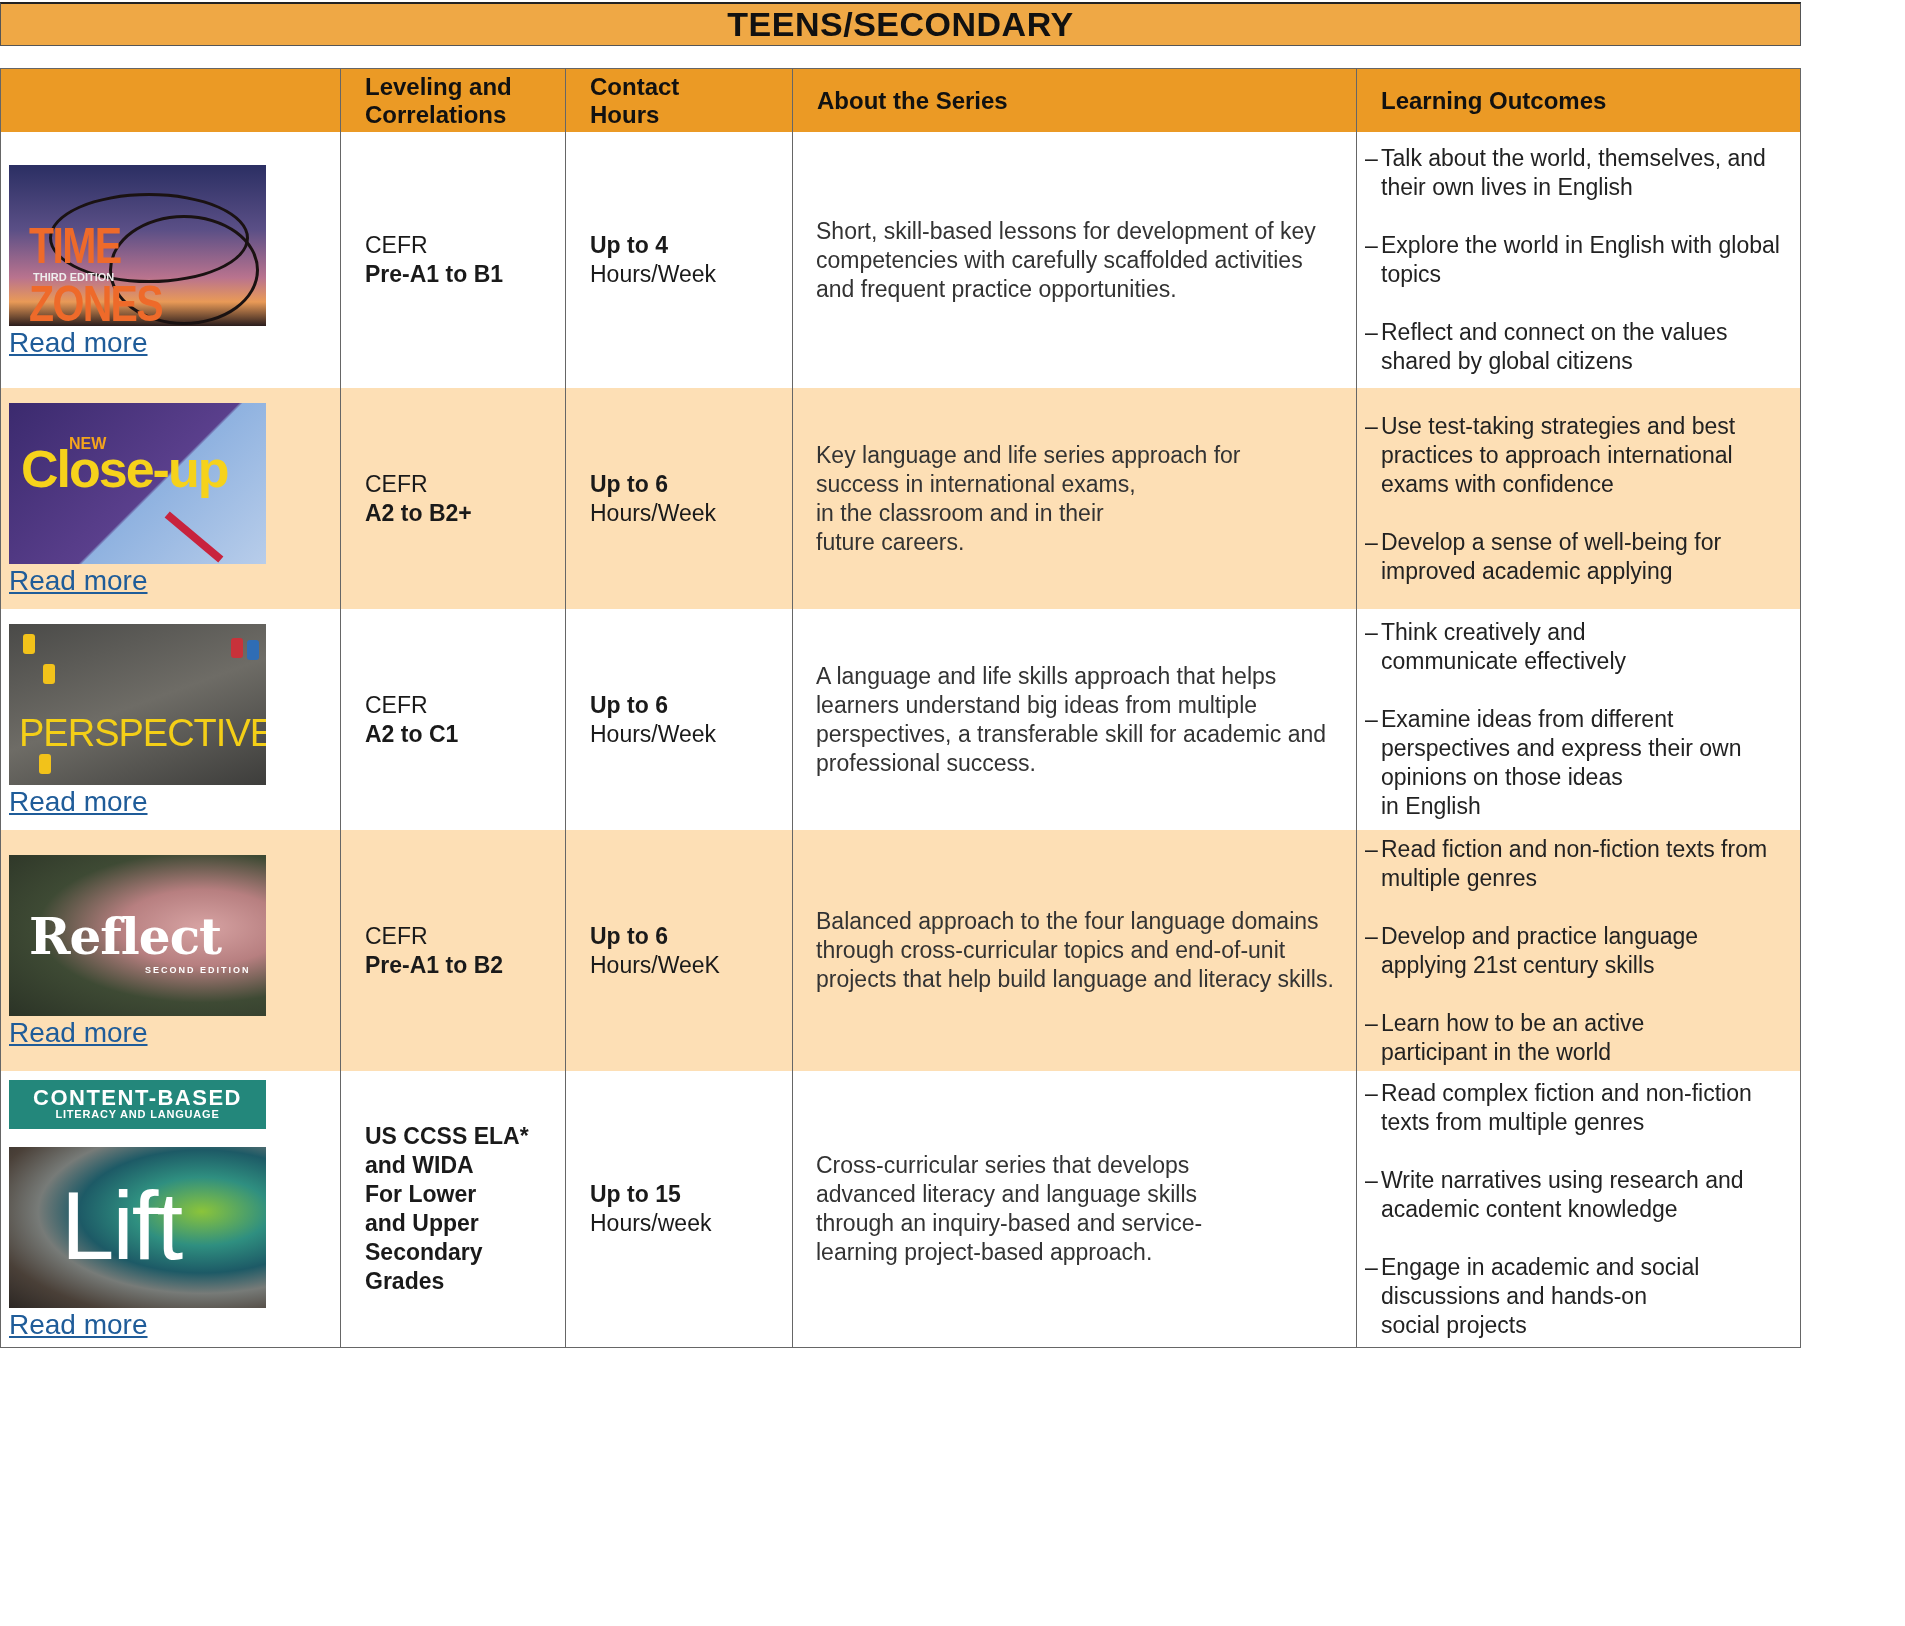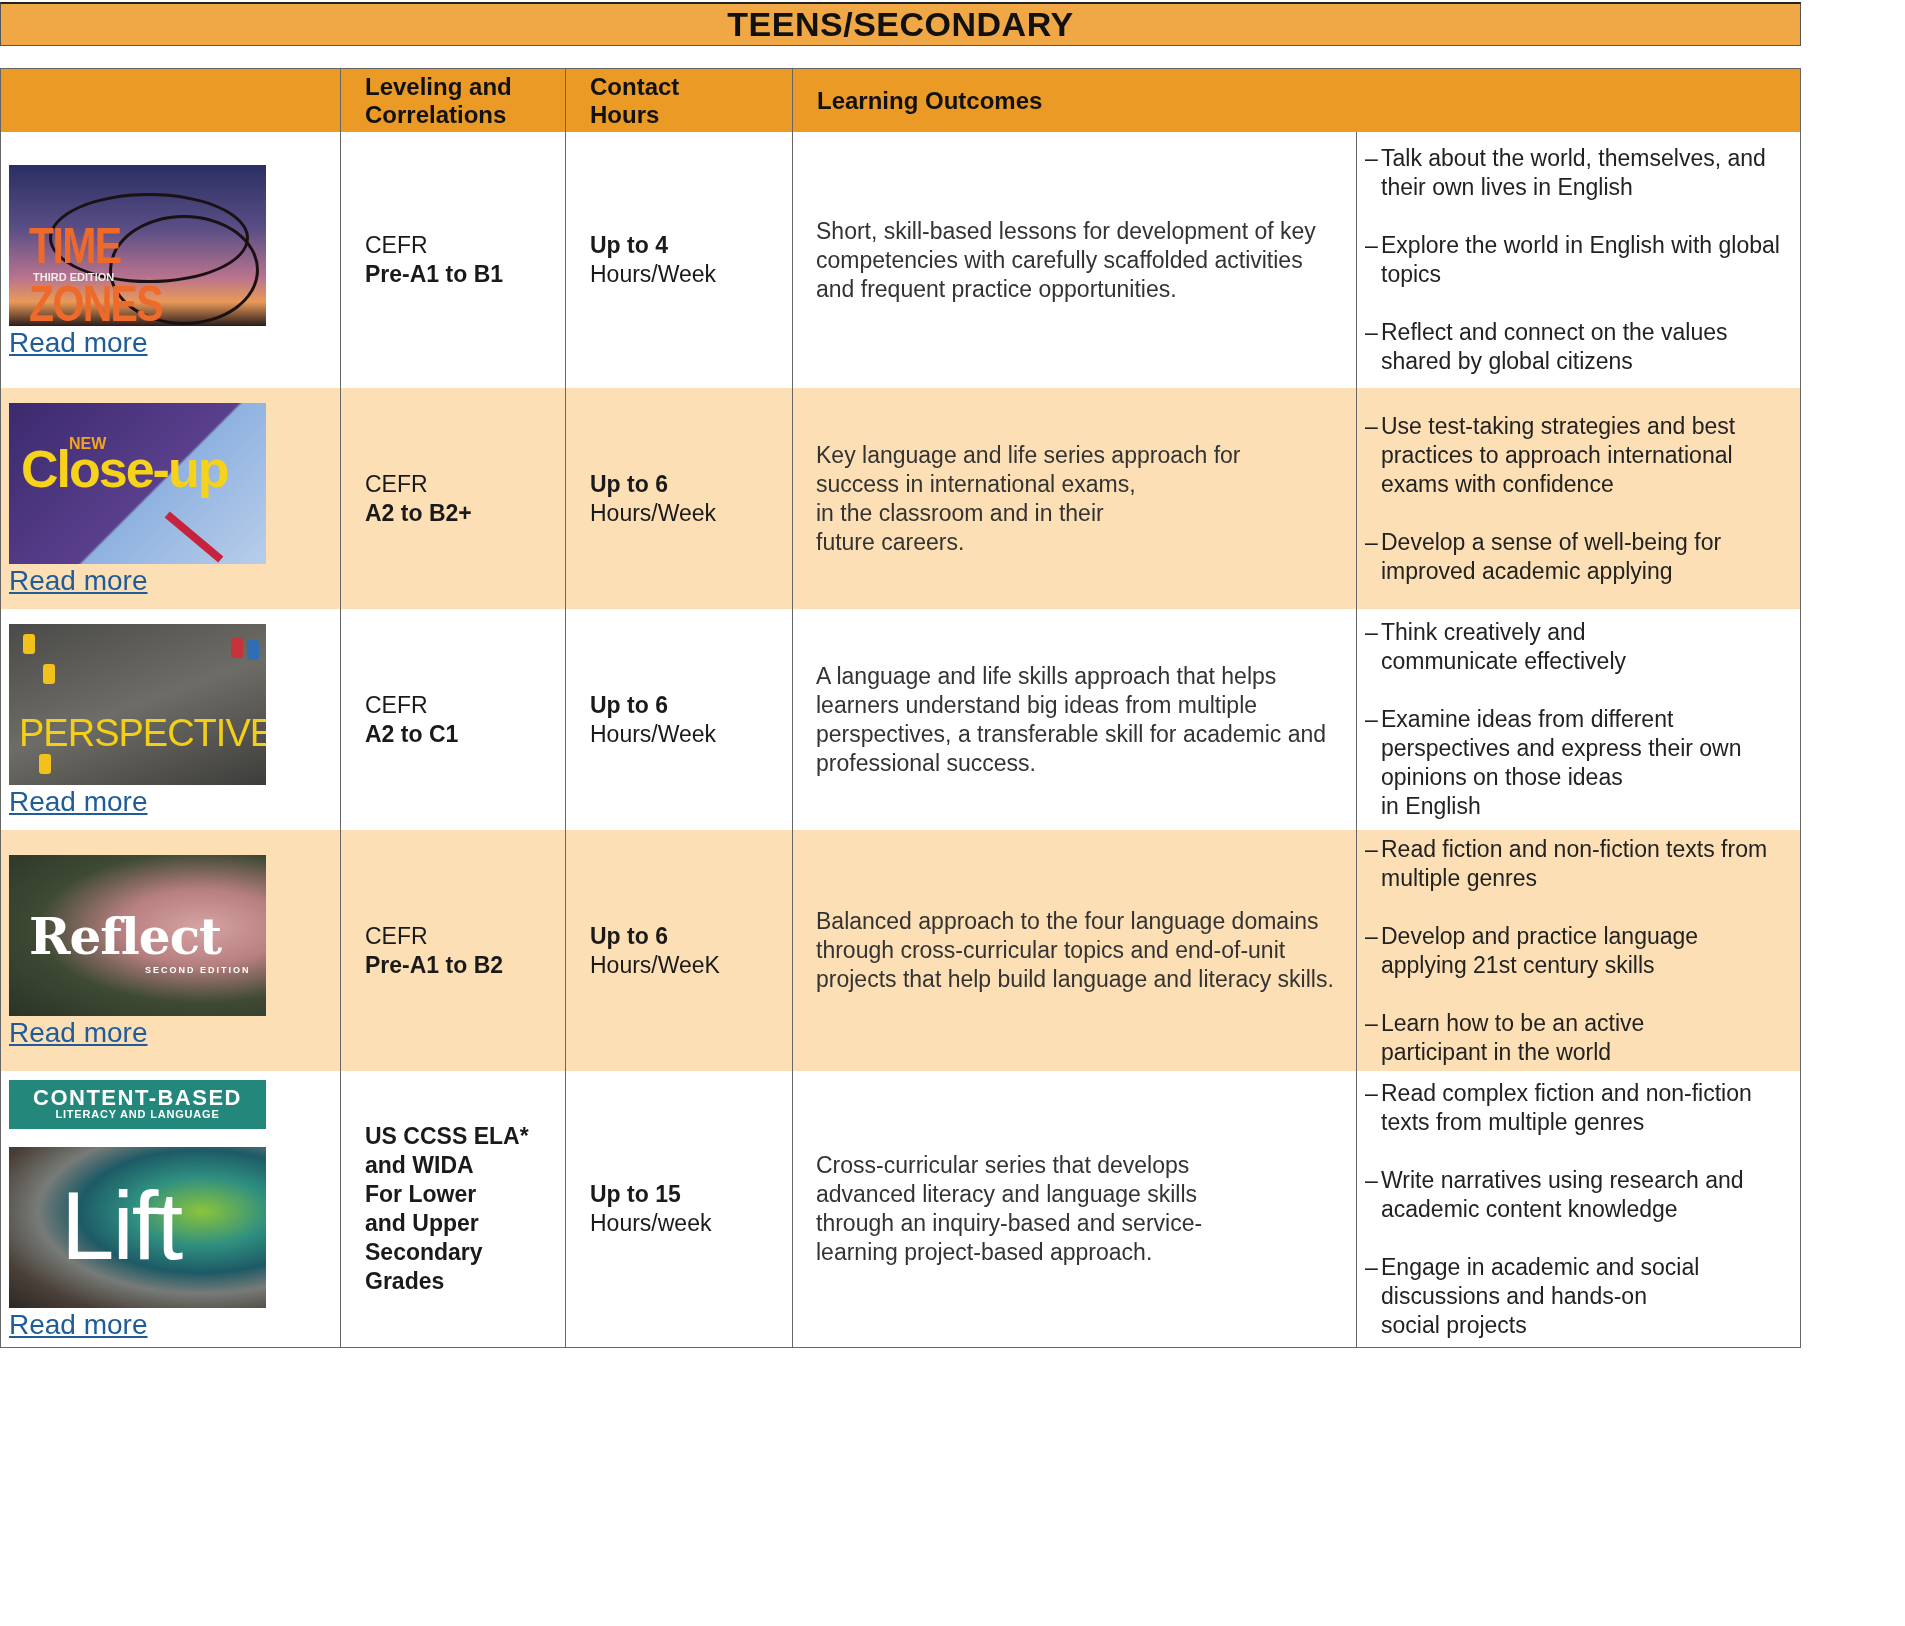--- a/index.html
+++ b/index.html
@@ -86,20 +86,23 @@
         <span class="head-label"></span>
       </div>
     <div class="cell c2">
         <span class="head-label" style="white-space:pre-line">Leveling and
 Correlations</span>
       </div>
     <div class="cell c3">
         <span class="head-label" style="white-space:pre-line">Contact
 Hours</span>
       </div>
+    <div class="cell c4">
+        <span class="head-label">About the Series</span>
+      </div>
     <div class="cell c5">
         <span class="head-label">Learning Outcomes</span>
       </div>
   </div>
 
   <div class="row body-row r-white" style="height:256px">
     <div class="cell c1 cover-cell">
       <div class="cover tz">
         <div class="arc" style="left:40px;top:28px;width:200px;height:90px;"></div>
         <div class="arc" style="left:100px;top:50px;width:150px;height:110px;"></div>

